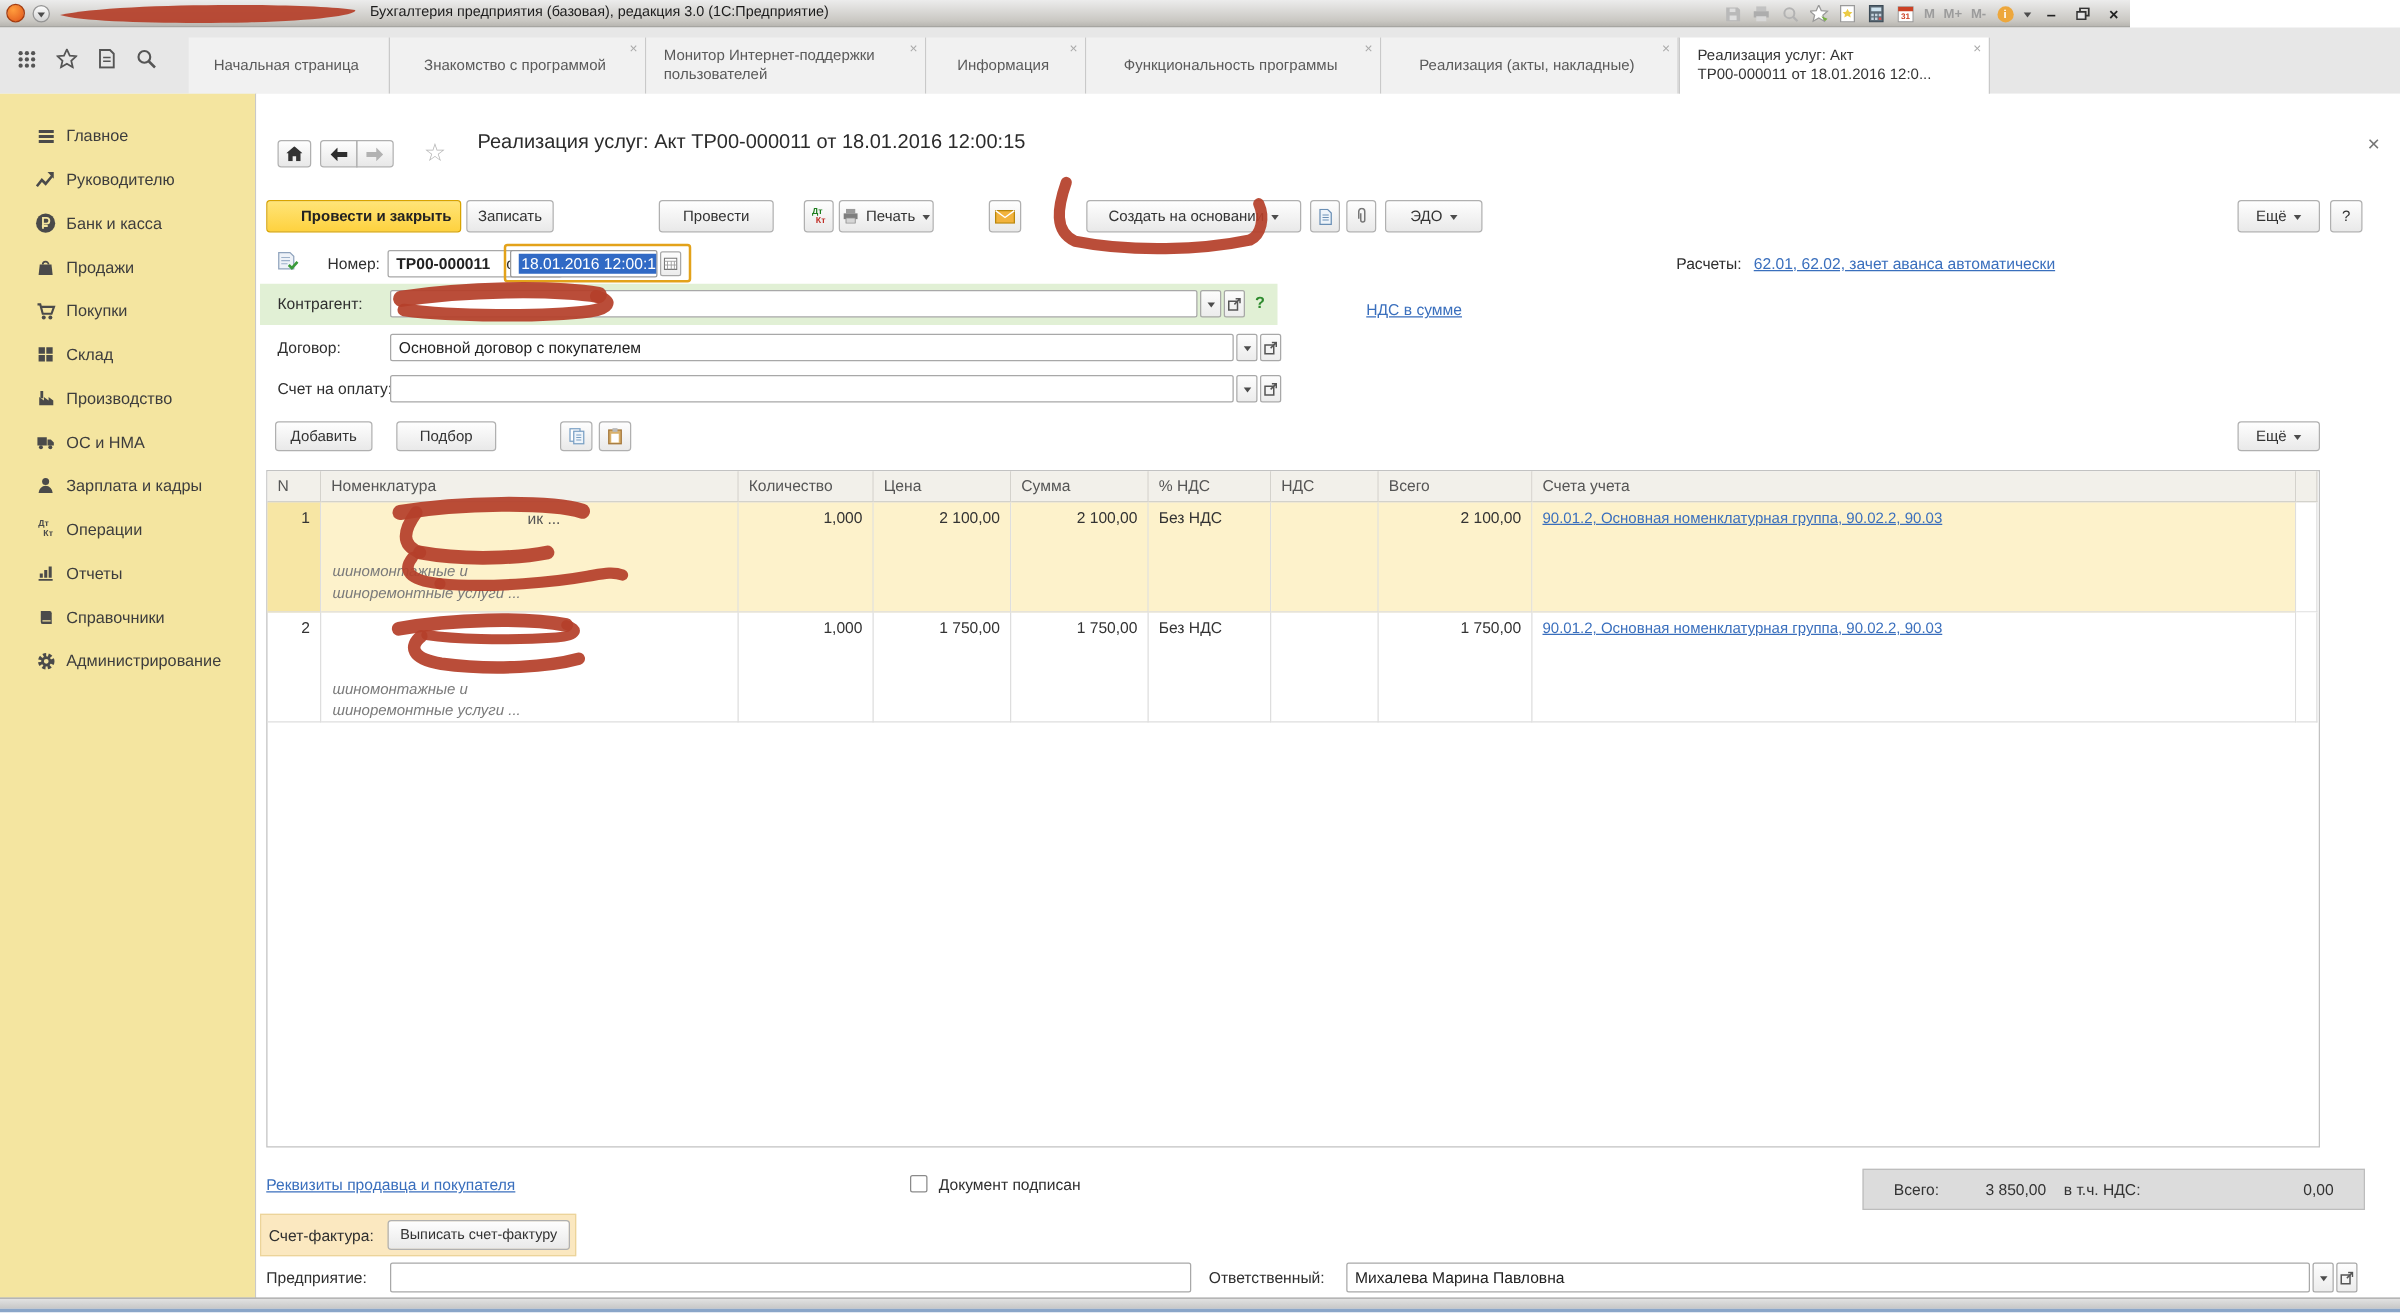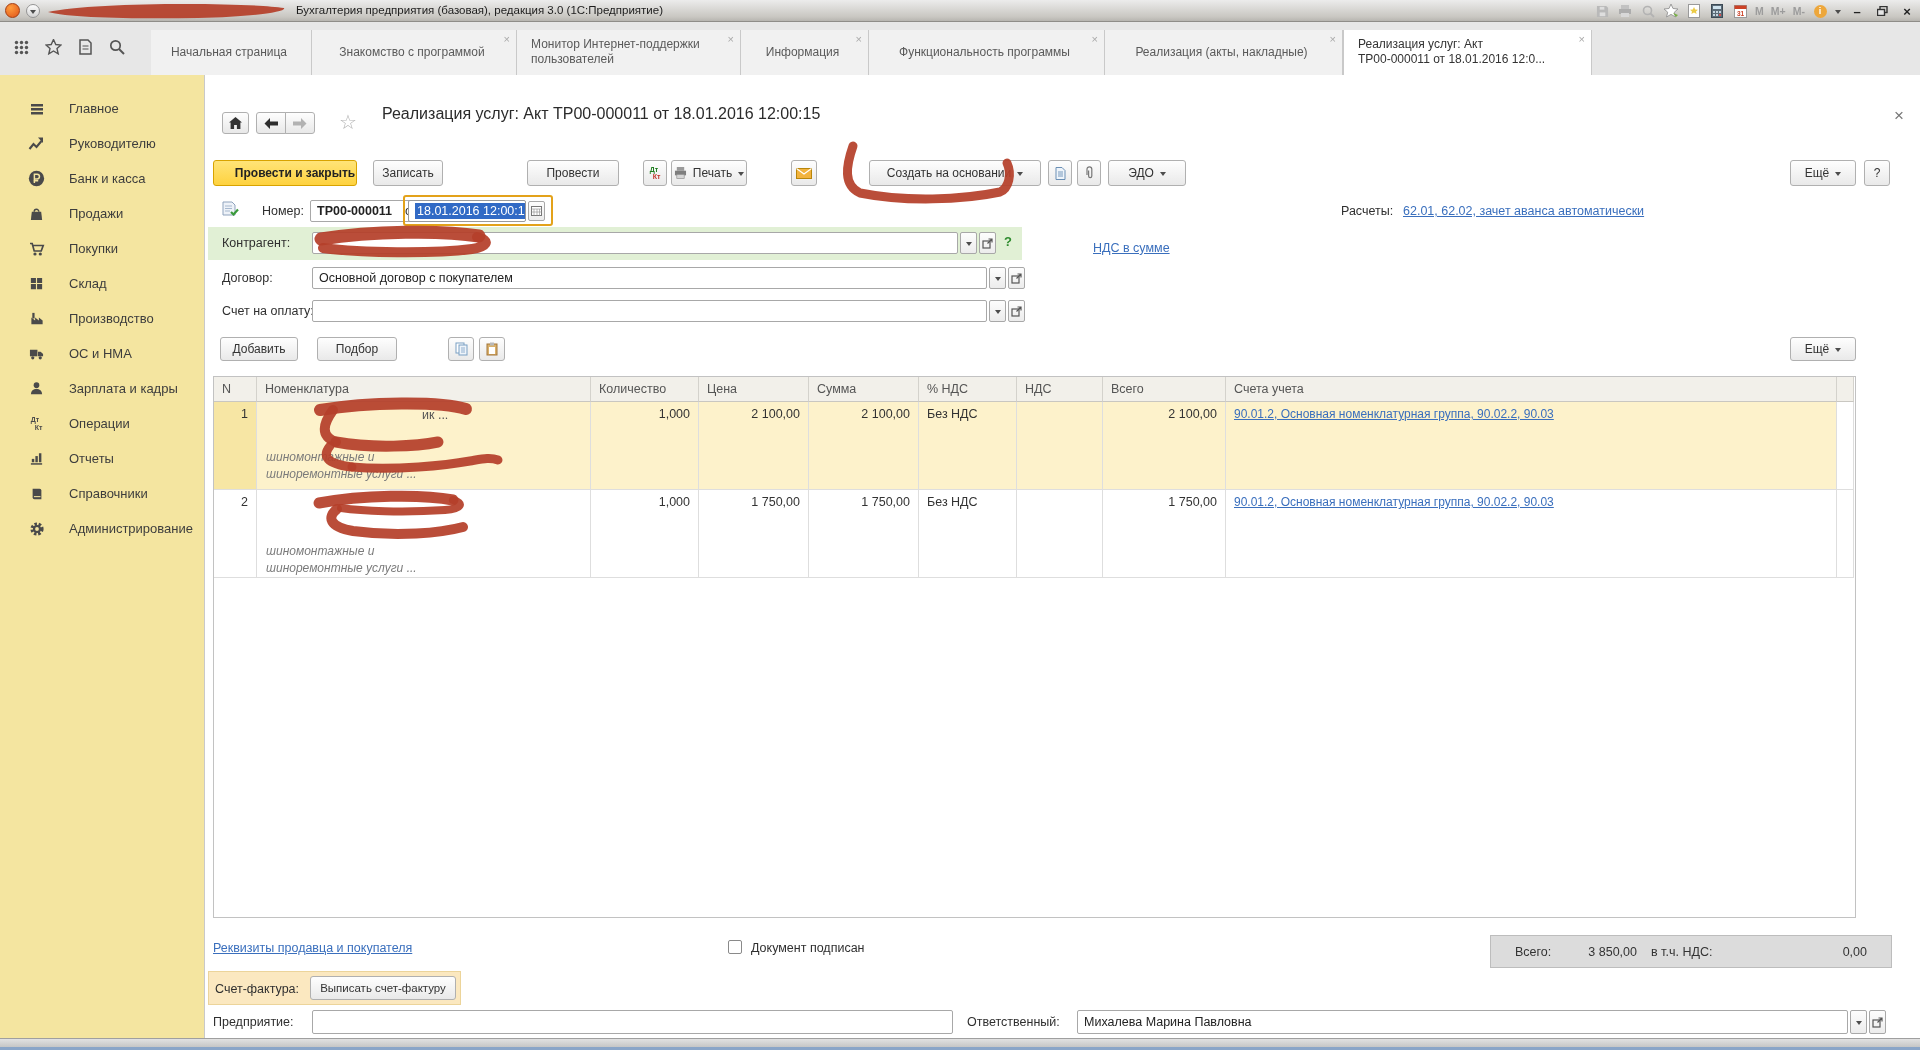--- a/index.html
+++ b/index.html
@@ -1,21 +1,21 @@
 <!DOCTYPE html>
 <html><head>
 <meta charset="utf-8">
 <style>
   * { box-sizing: border-box; margin: 0; padding: 0; }
   html,body { width:1920px; height:1050px; }
   body { font-family:"Liberation Sans","DejaVu Sans",sans-serif; background:#fff; position:relative; overflow:hidden; }
   .abs { position:absolute; }
 
   
-  #titlebar { position:absolute; left:0; top:0; width:1920px; height:22px;
+  #titlebar { position:absolute; left:0; top:0; width:1704px; height:22px;
     background:linear-gradient(180deg,#ececec,#c9c7c2 80%,#b7b5b0);
     border-bottom:1px solid #8f8d89; display:flex; align-items:center; }
   #titlebar .ttl { position:absolute; left:296px; top:4px; font-size:11.5px; color:#1c1c1c; white-space:nowrap; }
   .tb-right { position:absolute; right:4px; top:0; height:22px; display:flex; align-items:center; gap:7px; }
   .tb-ico { width:16px; height:16px; display:flex; align-items:center; justify-content:center; }
   .memtxt { font-size:10.5px; font-weight:bold; color:#9c9c9c; }
   .winbtn { width:18px; height:16px; display:flex; align-items:center; justify-content:center; font-size:13px; color:#222; font-weight:bold; }
   .logo1c { position:absolute; left:5px; top:3px; width:15px; height:15px; border-radius:50%;
     background:radial-gradient(circle at 35% 30%,#ff9d3d,#e0541a); border:1px solid #a33c10; }
   .circbtn { position:absolute; left:26px; top:4px; width:14px; height:14px; border-radius:50%;
@@ -27,21 +27,21 @@
   #tabbar { position:absolute; left:0; top:22px; width:1920px; height:53px; background:#e7e7e7; }
   .tbar-ico { position:absolute; top:14px; width:22px; height:22px; display:flex; align-items:center; justify-content:center; }
   .tab { position:absolute; top:8px; height:45px; background:#f1f1f1; border-right:1px solid #c9c9c9;
     font-size:12px; color:#5a5a5a; padding:7px 18px 0 14px; line-height:15px; overflow:hidden; }
   .tab.center { display:flex; align-items:center; justify-content:center; padding-top:0; }
   .tab.active { background:#fff; color:#333; }
   .tabx { position:absolute; right:6px; top:4px; font-size:11px; color:#a9a9a9; line-height:10px; }
 
   
   #sidebar { position:absolute; left:0; top:75px; width:205px; height:963px; background:#f4e5a0; border-right:1px solid #c9c9c9; padding-top:16px; }
-  .side-item { display:flex; align-items:center; height:35px; padding-left:27px; gap:23px; cursor:default; }
+  .side-item { display:flex; align-items:center; height:35px; padding-left:27px; gap:7px; cursor:default; }
   .side-item .si { width:19px; height:19px; display:flex; align-items:center; justify-content:center; flex:none; }
   .side-item .sl { font-size:13px; color:#3d3d3d; white-space:nowrap; }
   .dtkt { font-size:7px; font-weight:bold; line-height:7.5px; text-align:left; }
 
   
   #main { position:absolute; left:205px; top:75px; width:1715px; height:963px; background:#fff; }
 
   .sqbtn { position:absolute; height:22px; background:linear-gradient(#fefefe,#e8e8e8); border:1px solid #b0b0b0; border-radius:3px;
     display:flex; align-items:center; justify-content:center; }
   .btn { position:absolute; height:26px; background:linear-gradient(#fefefe,#e9e9e9); border:1px solid #b0b0b0; border-radius:3px;
@@ -359,21 +359,21 @@
   </div>
   <div class="sqbtn" style="left:80px; top:37px; width:30px; border-radius:0 3px 3px 0;">
     <svg width="14" height="11" viewBox="0 0 14 11">
         <path d="M8 0l5.5 5.5L8 11V7.5H0v-4h8z" fill="#b2b2b2"></path>
       </svg>
   </div>
   <span class="abs" style="left:134px; top:35px; font-size:20px; color:#b5b5b5;">☆</span>
   <div class="abs" style="left:177px; top:30px; font-size:16px; color:#2b2b2b; white-space:nowrap;">Реализация услуг: Акт ТР00-000011 от 18.01.2016 12:00:15</div>
   <span class="abs" style="right:16px; top:32px; font-size:17px; color:#777; line-height:17px;">×</span>
 
-  <div class="btn btn-primary" style="left:8px; top:85px; width:144px;padding-left:20px;">
+  <div class="btn btn-primary" style="left:8px; top:85px; width:156px;padding-left:20px;">
       <span>Провести и закрыть</span>
     </div>
   <div class="btn" style="left:168px; top:85px; width:70px;">
       <span>Записать</span>
     </div>
   <div class="btn" style="left:322px; top:85px; width:92px;">
       <span>Провести</span>
     </div>
   <div class="btn" style="left:438px; top:85px; width:24px;">
     <span class="dtkt"><span style="color:#1e7d1e;">Дт</span><br><span style="color:#c03028; padding-left:3px;">Кт</span></span>

